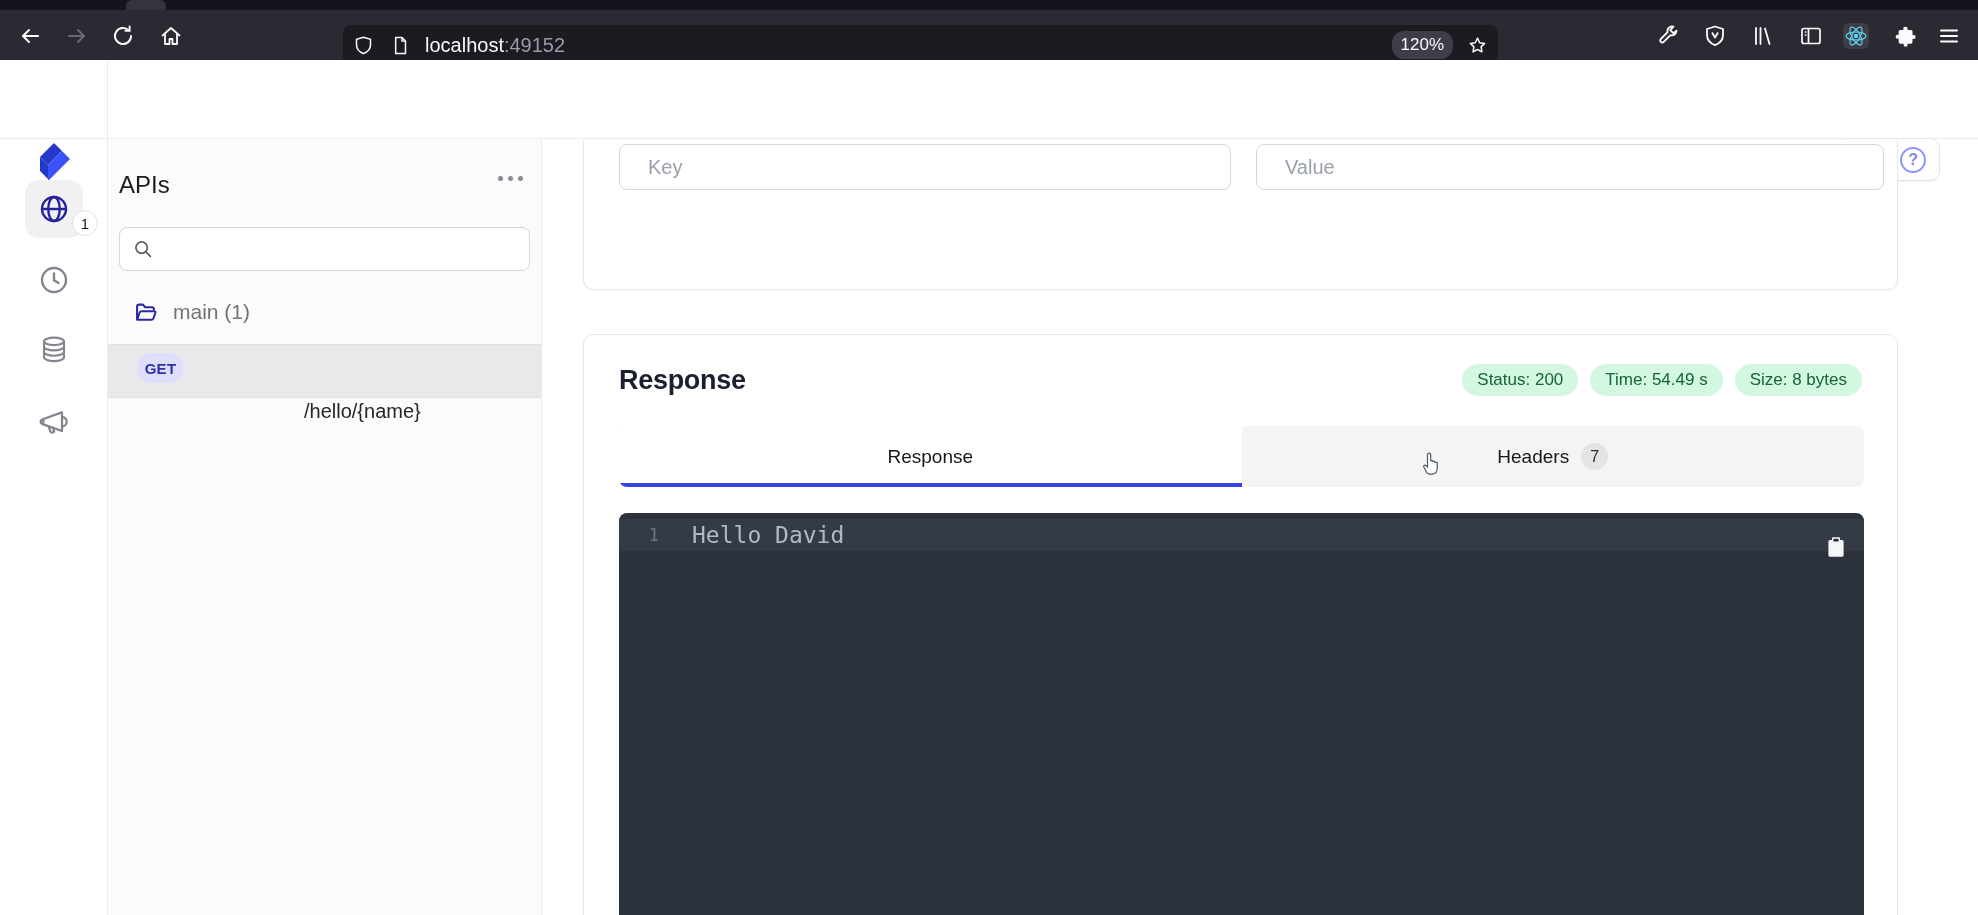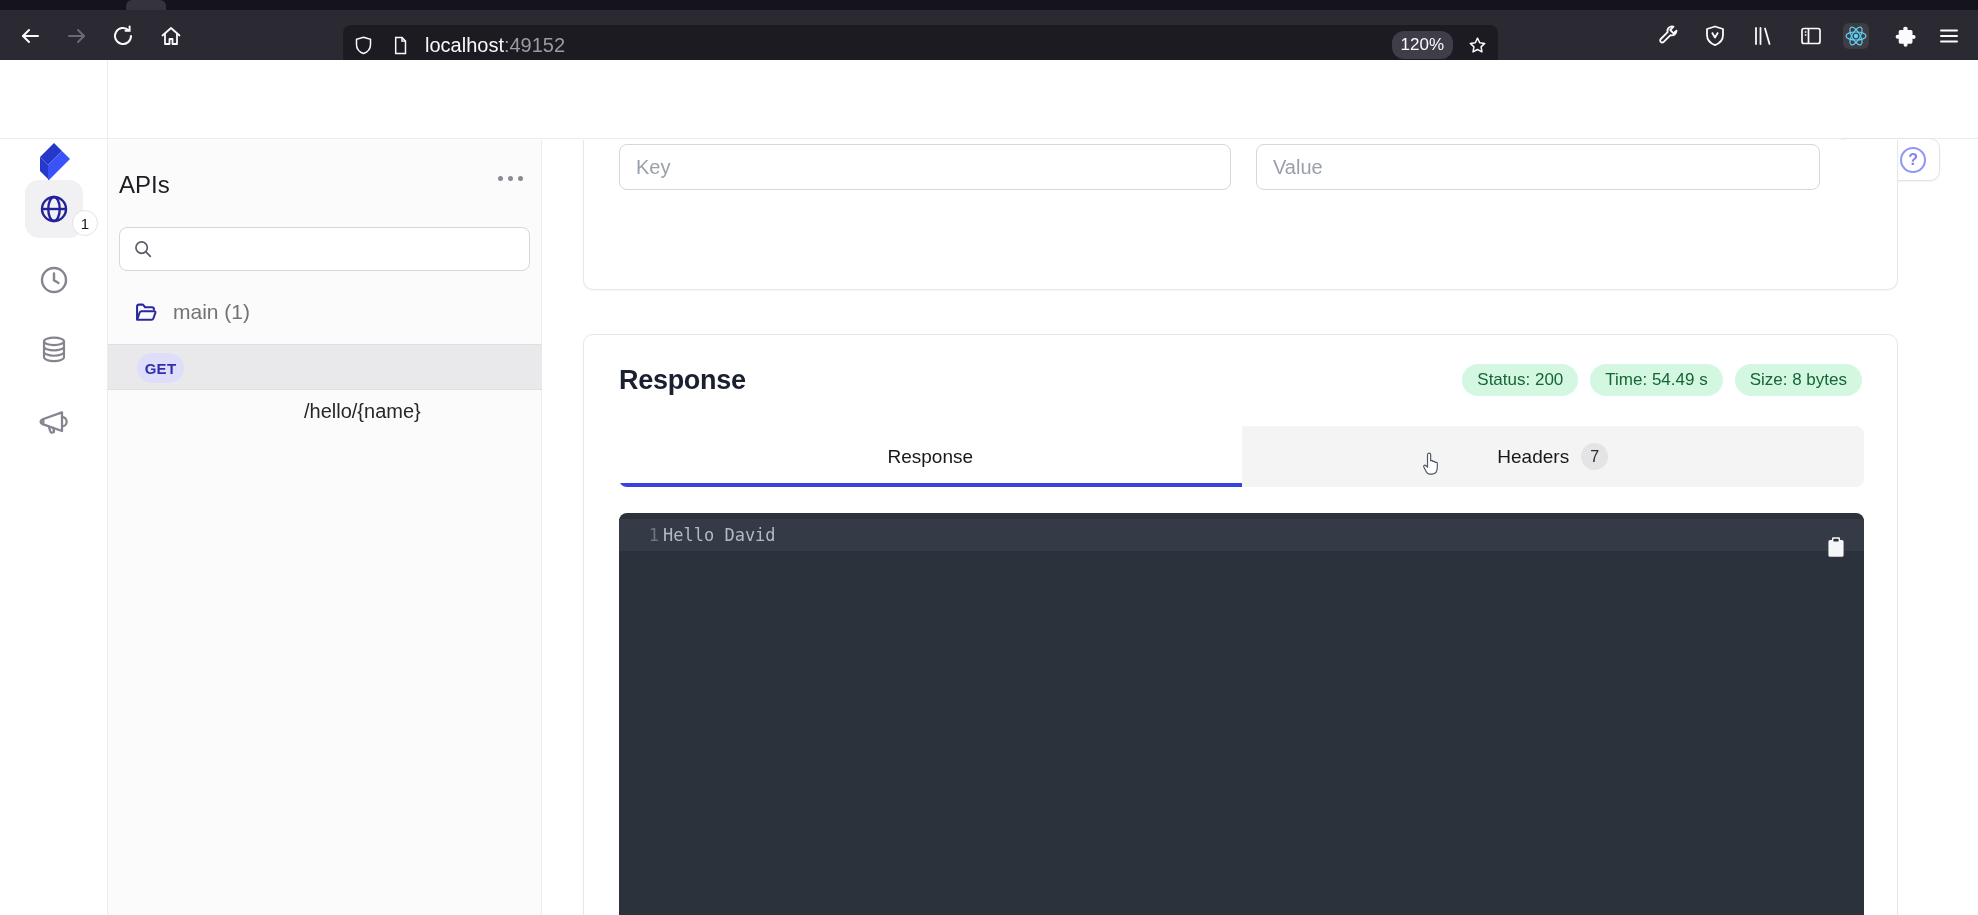--- a/index.html
+++ b/index.html
@@ -40,48 +40,48 @@
   .apis-panel { position:absolute; left:108px; top:140px; width:434px; height:775px; background:#fbfbfc; border-right:1px solid #ececf0; }
   .apis-title { position:absolute; left:11px; top:31px; font-size:24px; font-weight:500; color:#1c1c21; }
   .apis-menu { position:absolute; left:390px; top:36px; display:flex; gap:5px; cursor:pointer; }
   .apis-menu i { width:5px; height:5px; border-radius:50%; background:#8a8a94; }
   .search-box { position:absolute; left:11px; top:87px; width:411px; height:44px; background:#fff; border:1px solid #d6d6de; border-radius:8px; display:flex; align-items:center; padding:0 12px; }
   .search-box svg { width:22px; height:22px; }
   .search-input { border:none; outline:none; background:transparent; flex:1; margin-left:8px; font-size:19px; color:#27272a; }
   .group-row { position:absolute; left:0; top:150px; width:434px; height:44px; display:flex; align-items:center; padding-left:24px; cursor:pointer; }
   .group-row svg { width:27px; height:27px; }
   .group-label { margin-left:14px; font-size:21px; color:#737373; }
-  .route-row { position:absolute; left:0; top:204px; width:434px; height:46px; background:#e9e9ec; border-top:1px solid #dfdfe4; border-bottom:1px solid #dfdfe4; cursor:pointer; }
+  .route-row { position:absolute; left:0; top:204px; width:434px; height:54px; background:#e9e9ec; border-top:1px solid #dfdfe4; border-bottom:1px solid #dfdfe4; cursor:pointer; }
   .method-badge { position:absolute; left:29px; top:8px; width:47px; height:30px; background:#dedefb; border-radius:15px; font-size:15px; font-weight:600; color:#3230a8; display:flex; align-items:center; justify-content:center; letter-spacing:.3px; }
   .route-path { position:absolute; left:196px; top:11px; font-size:20px; color:#27272a;margin-top:44px; }
 
   
   .card { position:absolute; background:#fff; border:1px solid #e7e7ea; box-shadow:0 1px 2px rgba(0,0,0,.04); }
   .card-params { left:583px; top:140px; width:1315px; height:150px; border-top:none; border-radius:0 0 10px 10px; }
-  .kv-input { position:absolute; top:4px; height:46px; border:1px solid #d6d6de; border-radius:8px; font-size:20px; color:#27272a; padding:0 16px; outline:none; background:#fff; }
+  .kv-input { position:absolute; top:4px; height:46px; border:1px solid #d6d6de; border-radius:8px; font-size:20px; color:#27272a; padding:0 28px; outline:none; background:#fff; }
   .kv-input::placeholder { color:#9aa0ab; }
   .kv-key { left:35px; width:612px; }
-  .kv-value { left:672px; width:564px; }
+  .kv-value { left:672px; width:628px; }
 
   .card-response { left:583px; top:334px; width:1315px; height:620px; border-radius:10px; }
   .resp-title { position:absolute; left:35px; top:30px; font-size:27px; font-weight:600; color:#1b2030; letter-spacing:-.3px; }
   .badges { position:absolute; right:35px; top:29px; display:flex; gap:12px; }
   .pill { background:#d4f7e2; color:#166534; border-radius:16px; font-size:17px; padding:6px 15px; white-space:nowrap; }
 
   .tabs { position:absolute; left:35px; top:91px; width:1245px; height:61px; background:#f4f4f5; border-radius:8px; overflow:hidden; display:flex; }
   .tab { flex:1; display:flex; align-items:center; justify-content:center; gap:12px; font-size:19px; color:#18181b; cursor:pointer; position:relative; }
   .tab.active { background:#fff; font-weight:500; }
   .tab.active::after { content:""; position:absolute; left:0; bottom:0; width:100%; height:4px; background:#3742e0; }
   .count-badge { width:27px; height:27px; background:#e4e4e7; border-radius:50%; font-size:16px; color:#27272a; display:flex; align-items:center; justify-content:center; }
   .hand-cursor { position:absolute; left:835px; top:114px; width:28px; height:28px; pointer-events:none; }
 
   .code-block { position:absolute; left:35px; top:178px; width:1245px; height:440px; background:#2c323c; border-radius:8px 8px 0 0; font-family:"DejaVu Sans Mono", monospace; }
   .code-line { display:flex; align-items:center; height:32px; margin-top:6px; background:#353b46; }
   .line-no { width:40px; text-align:right; color:#6e7680; font-size:17px; }
-  .line-text { margin-left:4px; color:#b0bac6; font-size:17px; }
+  .line-text { margin-left:33px; color:#b0bac6; font-size:23px; }
   .copy-btn { position:absolute; right:15px; top:20px; width:26px; height:28px; cursor:pointer; }
 </style>
 </head>
 <body>
 
 <div class="screen">
 
   <div class="tabstrip">
     <div class="tab-notch"></div>
   </div>

